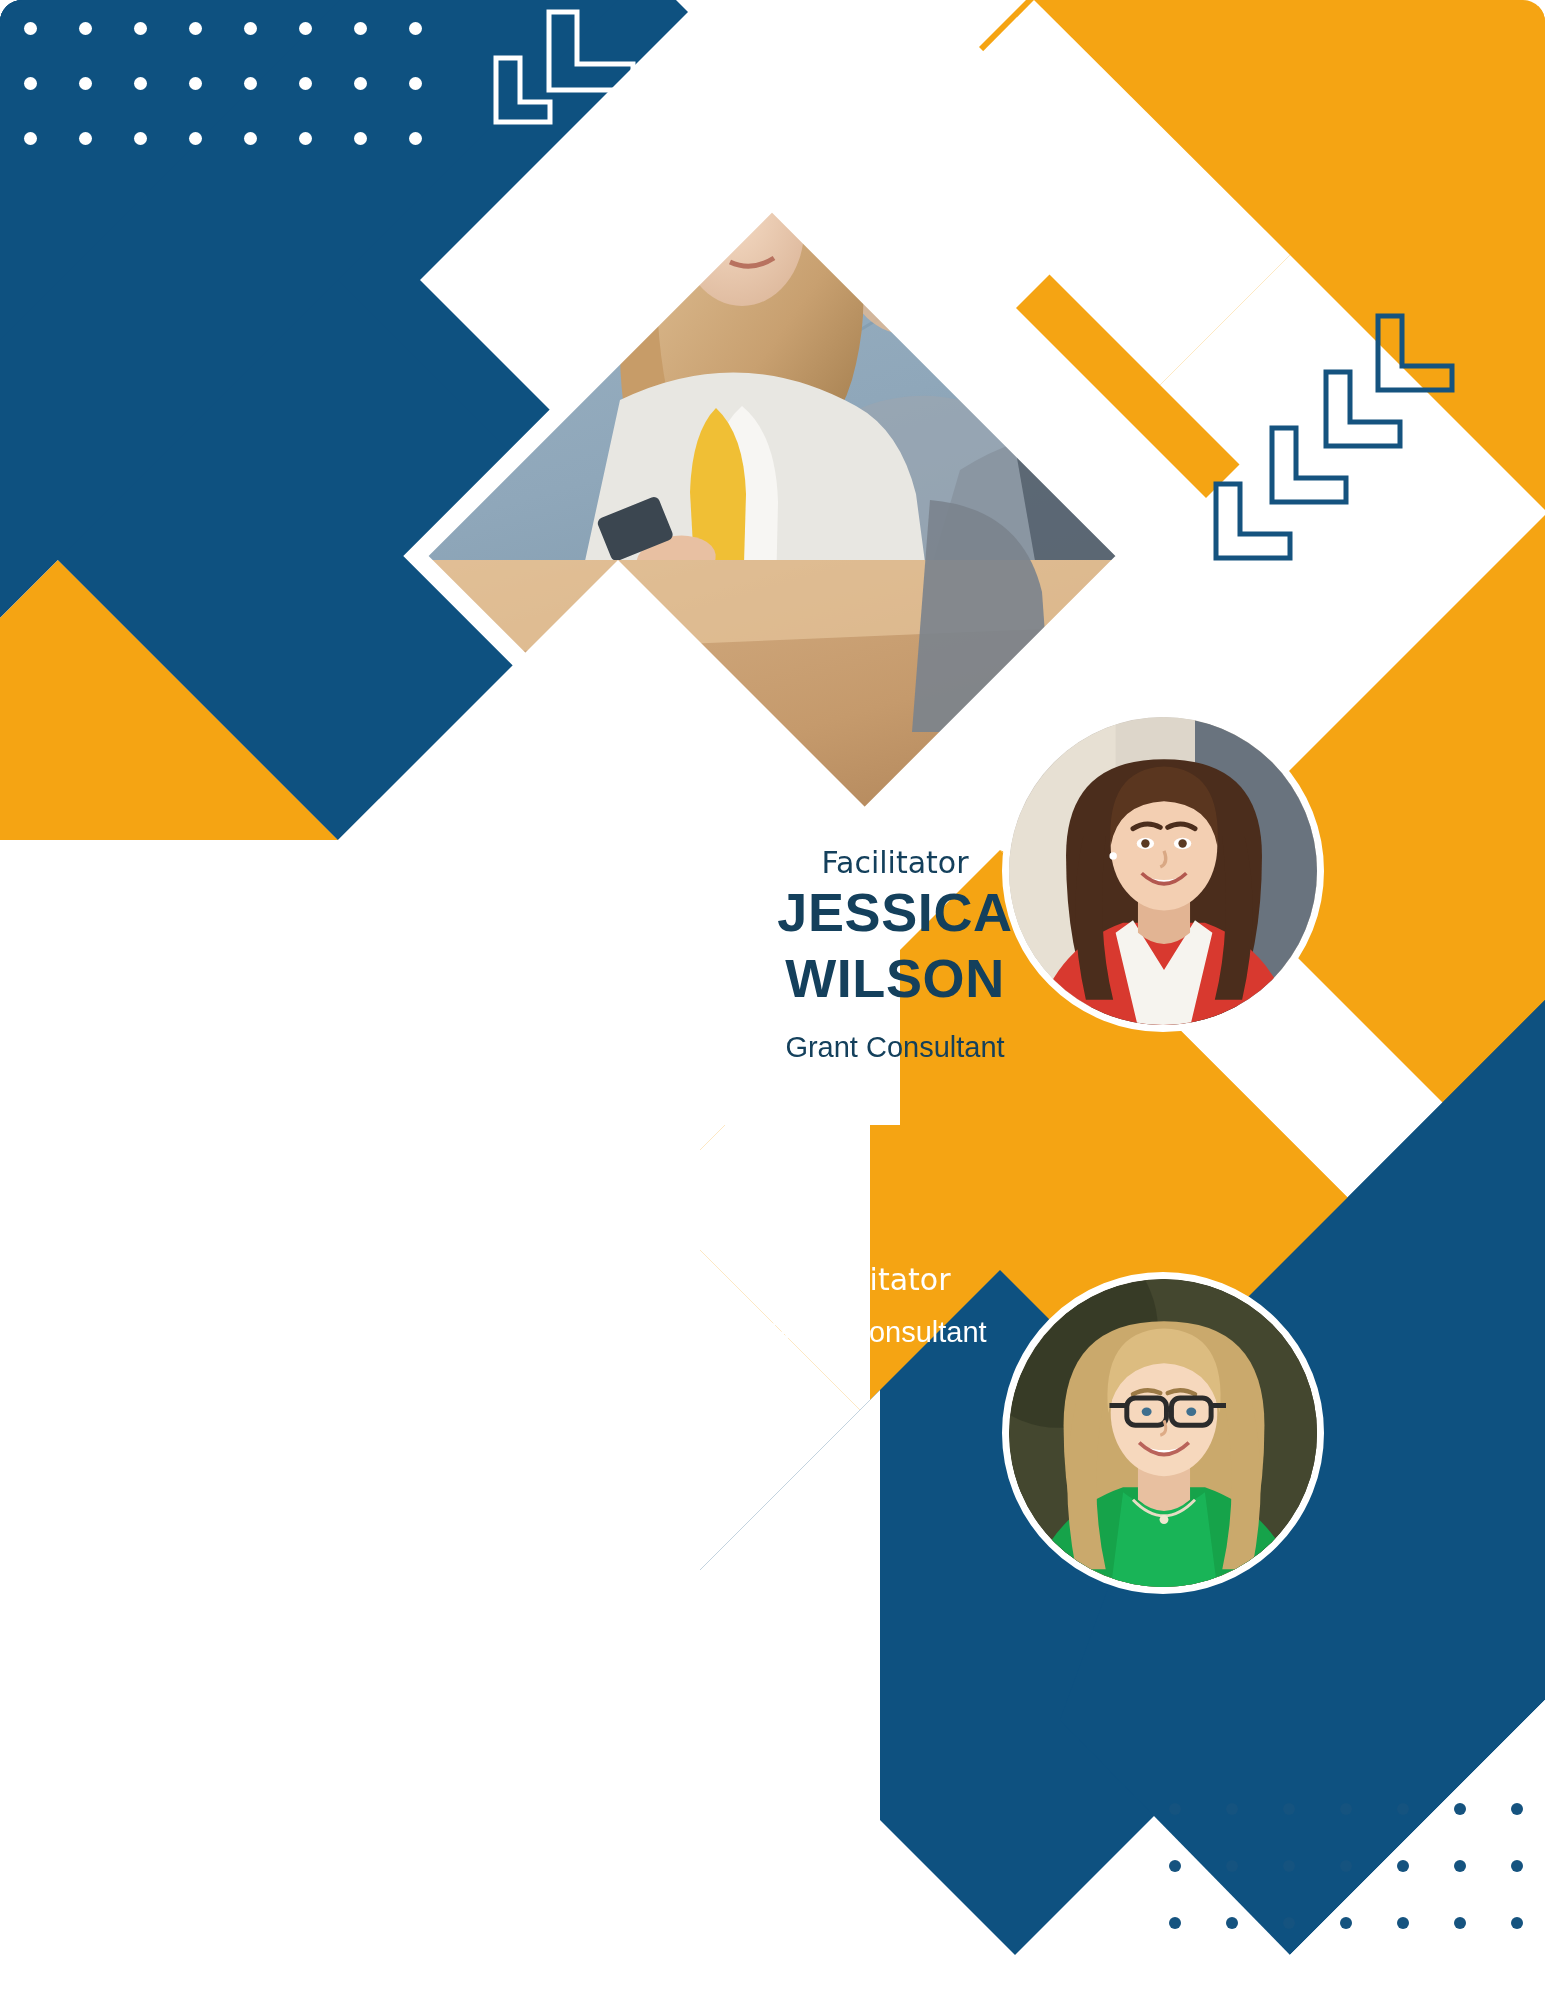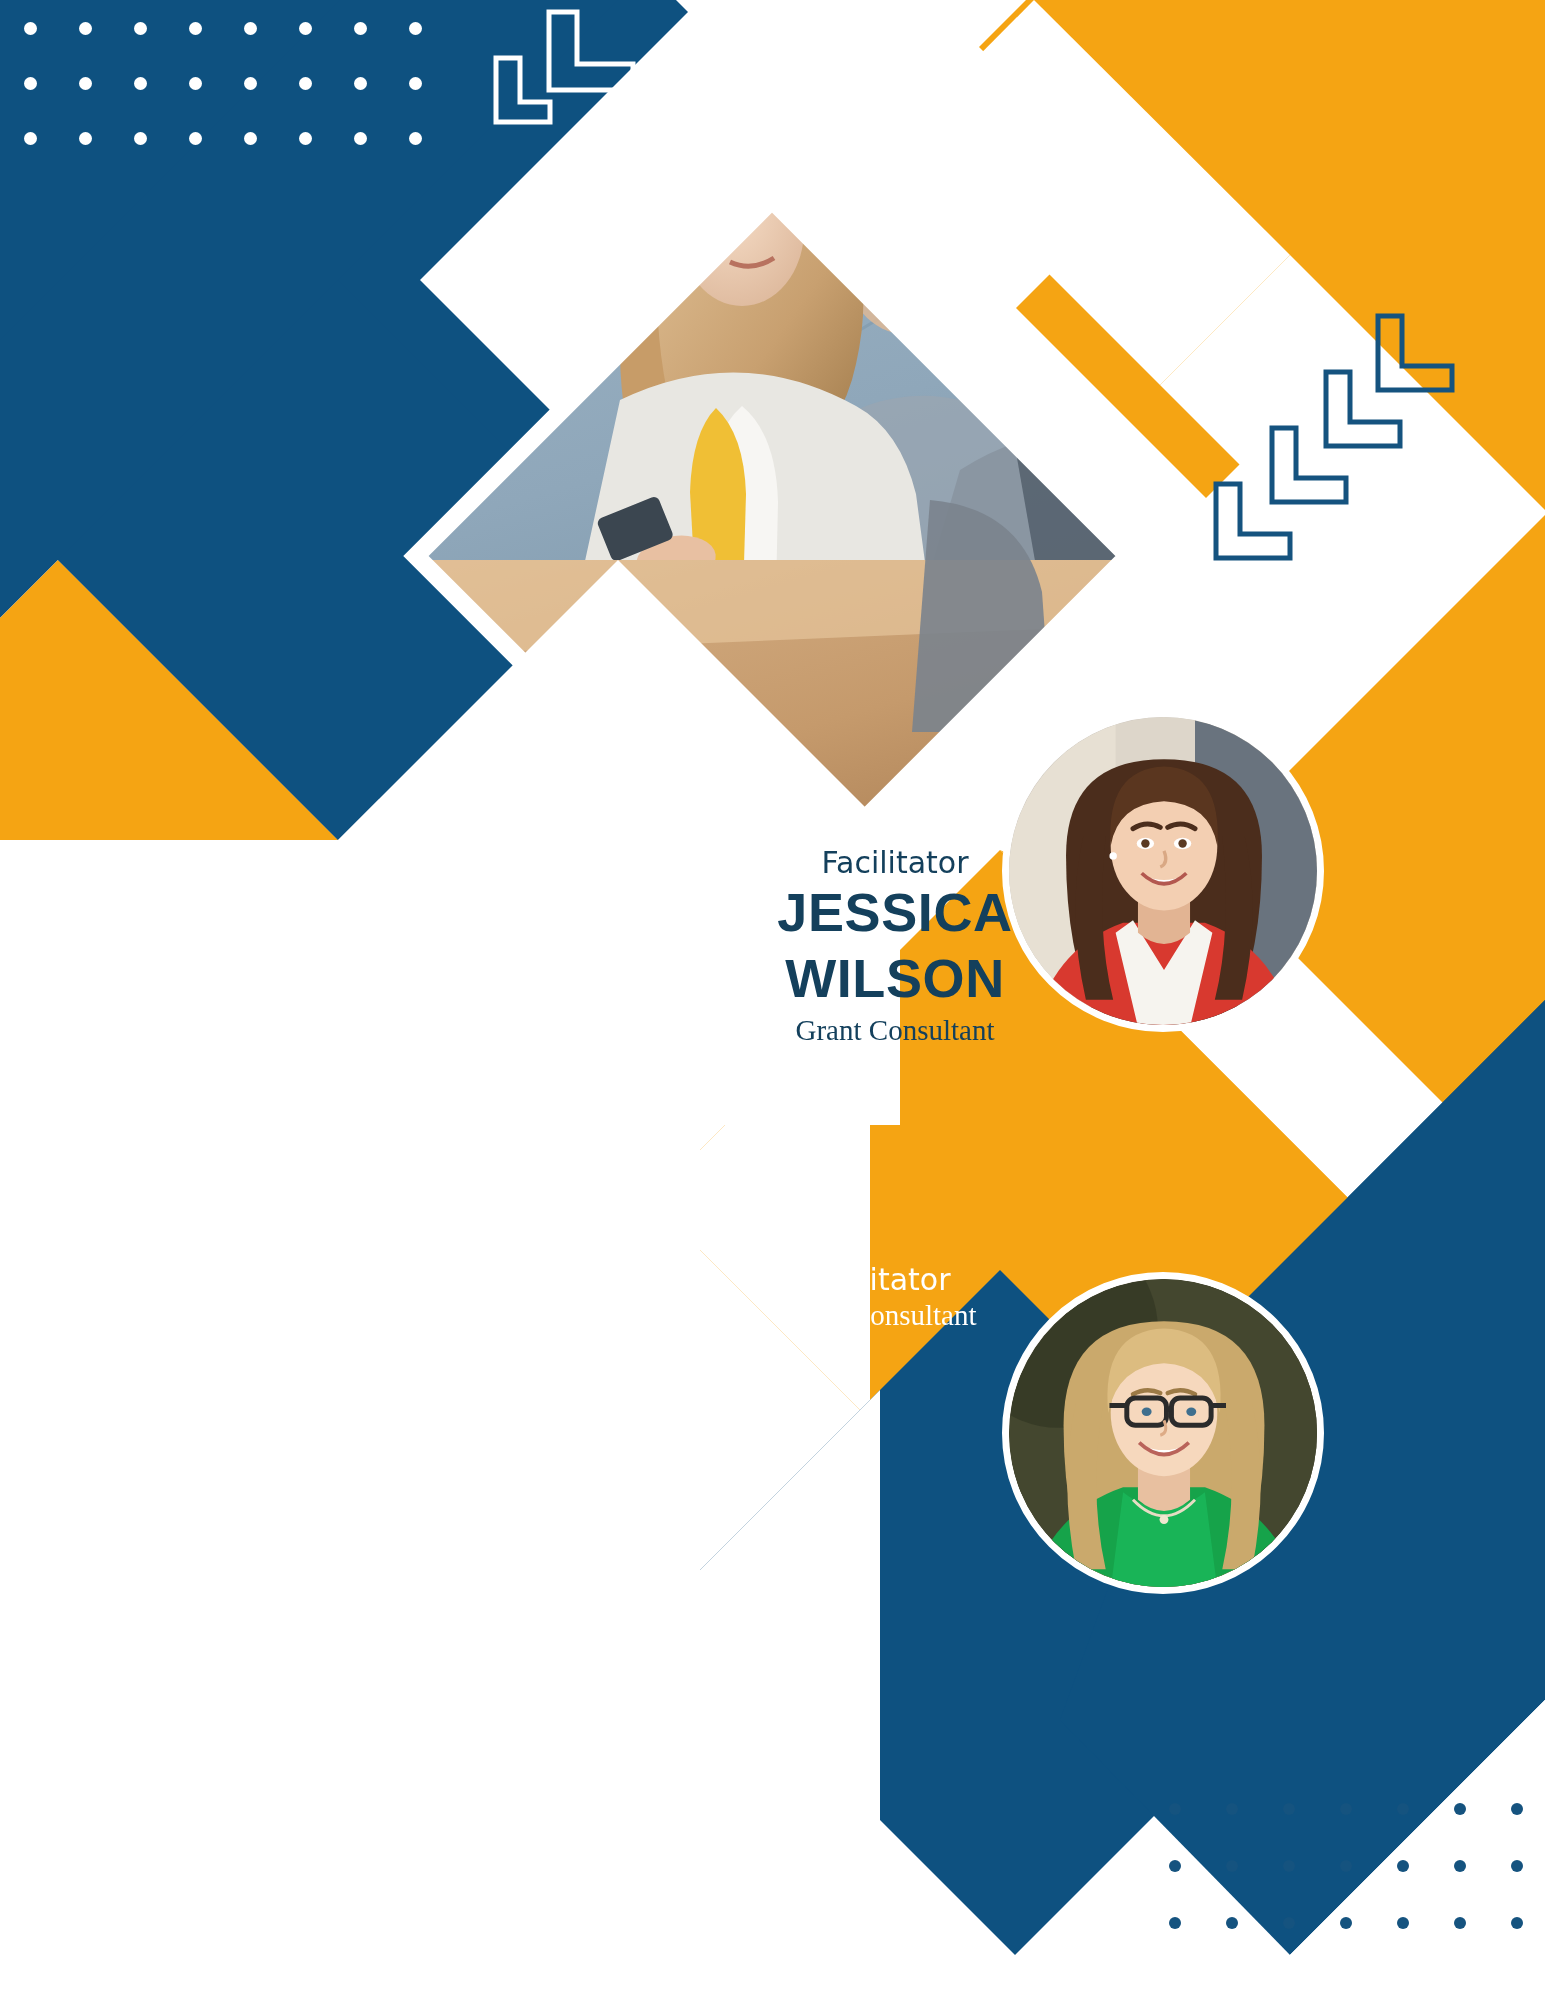--- a/index.html
+++ b/index.html
@@ -4,21 +4,21 @@
 <style>
   * { margin:0; padding:0; box-sizing:border-box; }
   html,body { background:#ffffff; }
   body {
     width:1545px; height:2000px;
     position:relative; overflow:hidden;
     font-family:"Liberation Sans", sans-serif;
     background:#ffffff;
   }
 
-  .stage { position:absolute; inset:0; overflow:hidden; }
+  .stage { position:absolute; inset:0; overflow:hidden;border-radius:22px; }
 
   
   .bg { position:absolute; inset:0; z-index:1; }
   .bg svg { display:block; width:1545px; height:2000px; }
 
   
   .dots { position:absolute; z-index:4; }
   .dots .row { display:flex; }
   .dots .d { border-radius:50%; }
 
@@ -100,22 +100,22 @@
   .fac .role {
     font-family:"DejaVu Sans","Liberation Sans", sans-serif;
     font-size:30px; font-weight:400; line-height:1.18;
   }
   .fac .name {
     font-family:"Liberation Sans Narrow","Liberation Sans", sans-serif;
     font-weight:bold; font-size:54px; letter-spacing:0.6px;
     line-height:1.22; margin-top:0;
   }
   .fac .job {
-    font-family:Liberation Serif, serif;
-    font-size:29px; font-weight:400; line-height:1.22; margin-top:1px;
+    font-family:Liberation Sans, sans-serif;
+    font-size:29px; font-weight:400; line-height:1.22; margin-top:18px;
   }
 
   #fac-1 { left:730px; top:845px; color:#14405c; }
   #fac-2 { left:712px; top:1262px; color:#ffffff; }
 </style>
 </head>
 <body>
 
 <div class="stage">
 

